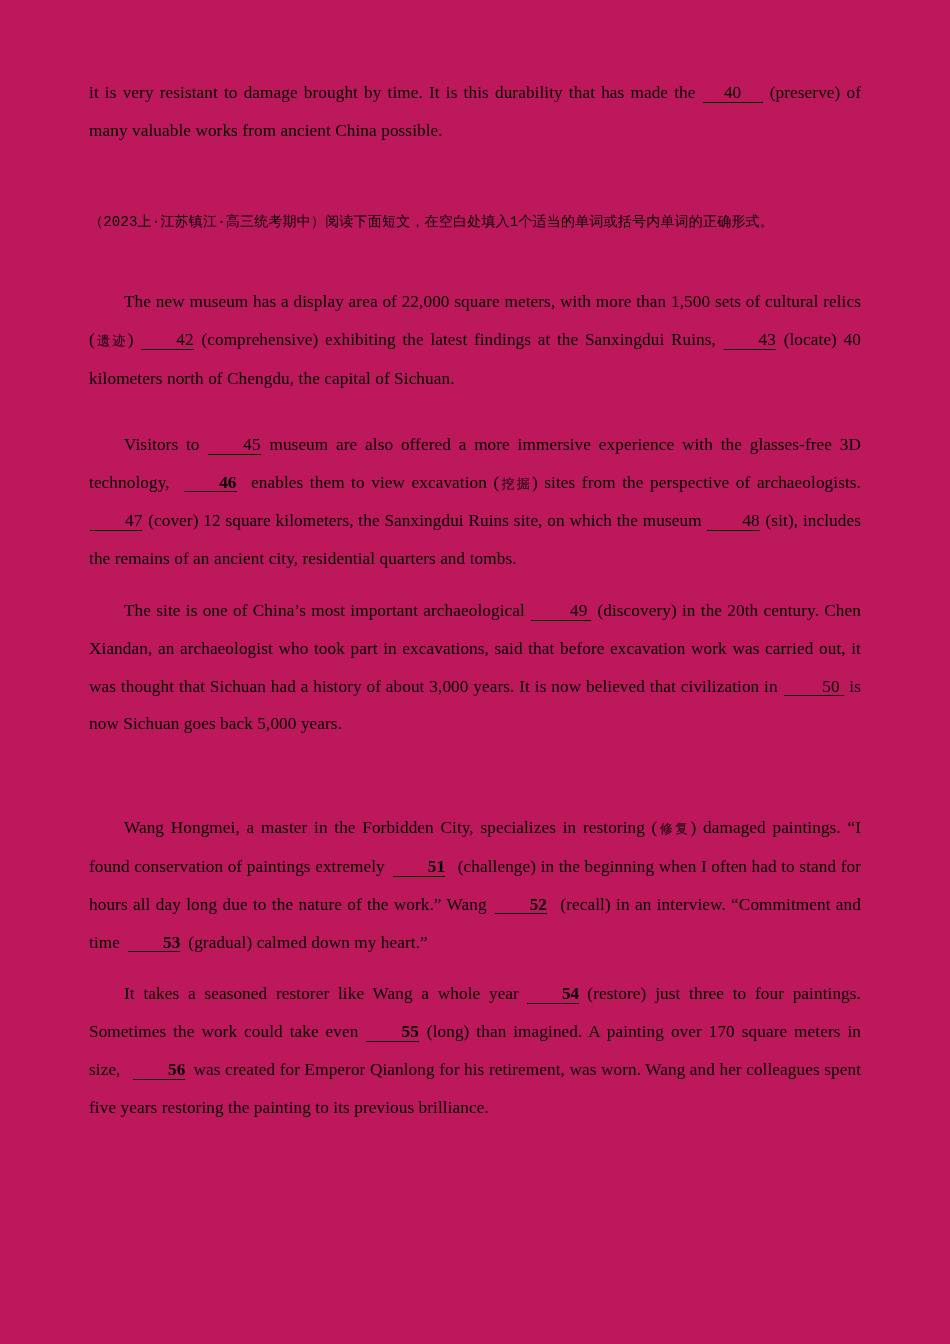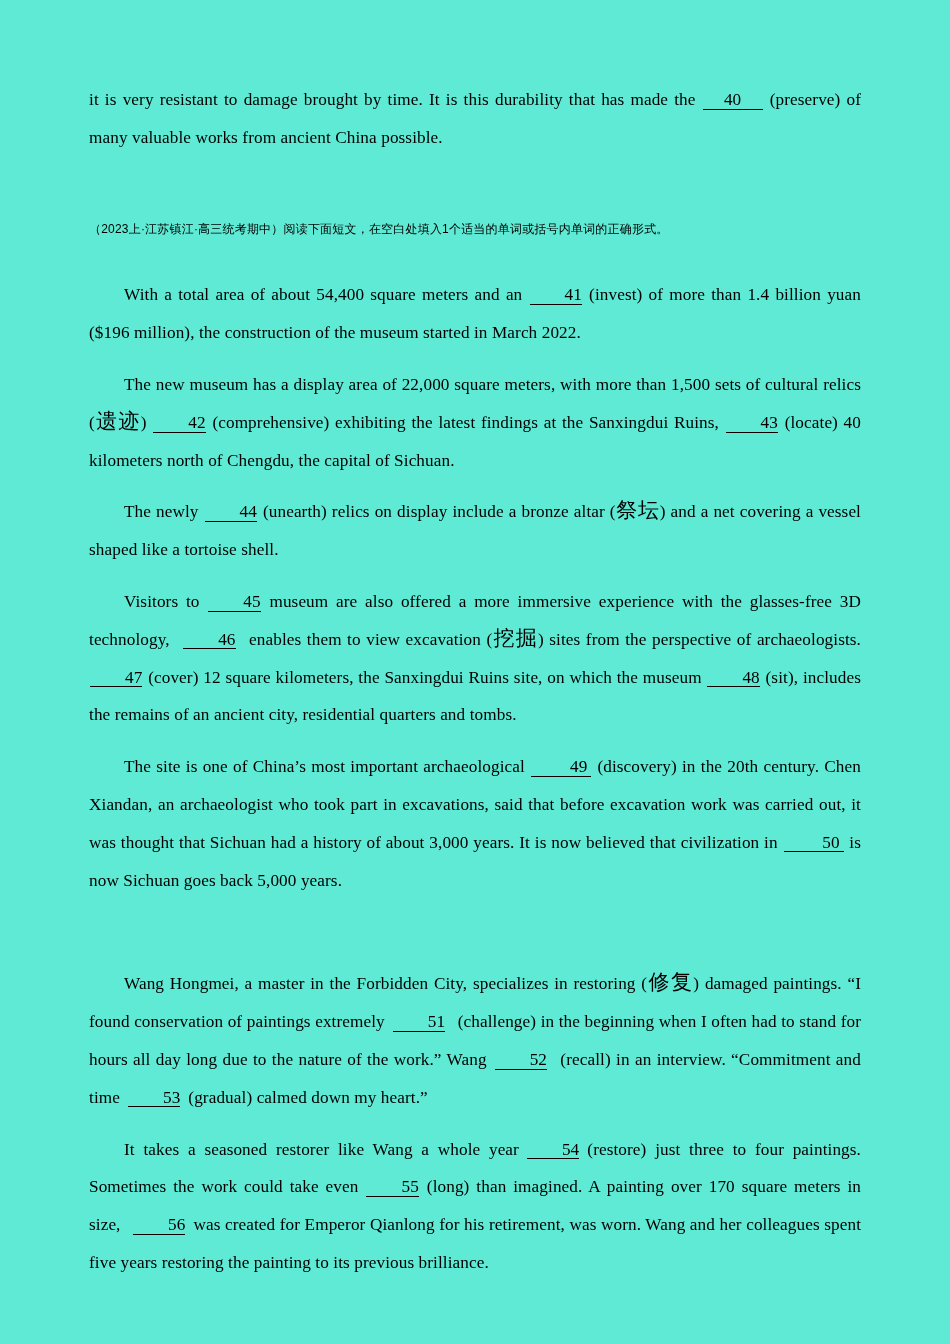--- a/index.html
+++ b/index.html
@@ -11,23 +11,23 @@
     width: 950px;
     height: 1344px;
     font-family: "Liberation Serif", "DejaVu Serif", serif;
     color: #000000;
     overflow: hidden;
   }
   .page {
     position: relative;
     width: 950px;
     height: 1344px;
-    background: #5eead4;
+    background: #be185d;
     box-sizing: border-box;
-    padding: 8px 89px;
+    padding: 1px 89px;
   }
   .doc-body {
     position: relative;
     padding-top: 73px;
     width: 772px;
   }
   p {
     margin: 0;
     font-size: 17.2px;
     line-height: 37.8px;
@@ -50,56 +50,54 @@
   .blank {
     display: inline-block;
     border-bottom: 1.4px solid #000;
     text-align: center;
     min-width: 44px;
     line-height: 1.03;
     margin: 0 1px;
     vertical-align: baseline;
   }
   .blank.wide { min-width: 60px; }
-  .blank.tight { margin: 8px; }
+  .blank.tight { margin: 8px; font-weight: bold; }
   .cjk {
-    font-family: Liberation Mono, monospace;
-    font-size: 21px;
+    font-family: Liberation Serif, serif;
+    font-size: 13px;
   }
   .cn .cjk-run {
-    font-family: Liberation Sans, sans-serif;
-    font-size: 12px;
+    font-family: Liberation Mono, monospace;
+    font-size: 14px;
   }
 </style>
 </head>
 <body>
 
 <div class="page">
   <div class="doc-body">
 
     <p><span>it is very resistant to damage brought by time. It is this durability that has made the </span><span class="blank wide">40</span><span> (preserve) of many valuable works from ancient China possible.</span></p>
 
     <div class="gap-lg"></div>
 
     <p class="cn"><span class="cjk-run">（2023上·江苏镇江·高三统考期中）阅读下面短文，在空白处填入1个适当的单词或括号内单词的正确形式。</span></p>
 
     <div class="gap-sm"></div>
 
 
     <div class="gap-sm"></div>
 
-    <p class="indent"><span>With a total area of about 54,400 square meters and an </span><span class="blank">41</span><span> (invest) of more than 1.4 billion yuan ($196 million), the construction of the museum started in March 2022.</span></p>
 
     <div class="gap-sm"></div>
 
     <p class="indent"><span>The new museum has a display area of 22,000 square meters, with more than 1,500 sets of cultural relics (</span><span class="cjk">遗迹</span><span>) </span><span class="blank">42</span><span> (comprehensive) exhibiting the latest findings at the Sanxingdui Ruins, </span><span class="blank">43</span><span> (locate) 40 kilometers north of Chengdu, the capital of Sichuan.</span></p>
 
     <div class="gap-sm"></div>
 
-    <p class="indent"><span>The newly </span><span class="blank">44</span><span> (unearth) relics on display include a bronze altar (</span><span class="cjk">祭坛</span><span>) and a net covering a vessel shaped like a tortoise shell.</span></p>
 
     <div class="gap-sm"></div>
 
     <p class="indent"><span>Visitors to </span><span class="blank">45</span><span> museum are also offered a more immersive experience with the glasses-free 3D technology, </span><span class="blank tight">46</span><span> enables them to view excavation (</span><span class="cjk">挖掘</span><span>) sites from the perspective of archaeologists. </span><span class="blank">47</span><span> (cover) 12 square kilometers, the Sanxingdui Ruins site, on which the museum </span><span class="blank">48</span><span> (sit), includes the remains of an ancient city, residential quarters and tombs.</span></p>
 
     <div class="gap-sm"></div>
 
     <p class="indent"><span>The site is one of China’s most important archaeological </span><span class="blank wide">49</span><span> (discovery) in the 20th century. Chen Xiandan, an archaeologist who took part in excavations, said that before excavation work was carried out, it was thought that Sichuan had a history of about 3,000 years. It is now believed that civilization in </span><span class="blank wide">50</span><span> is now Sichuan goes back 5,000 years.</span></p>
 
     <div class="gap-lg"></div>

